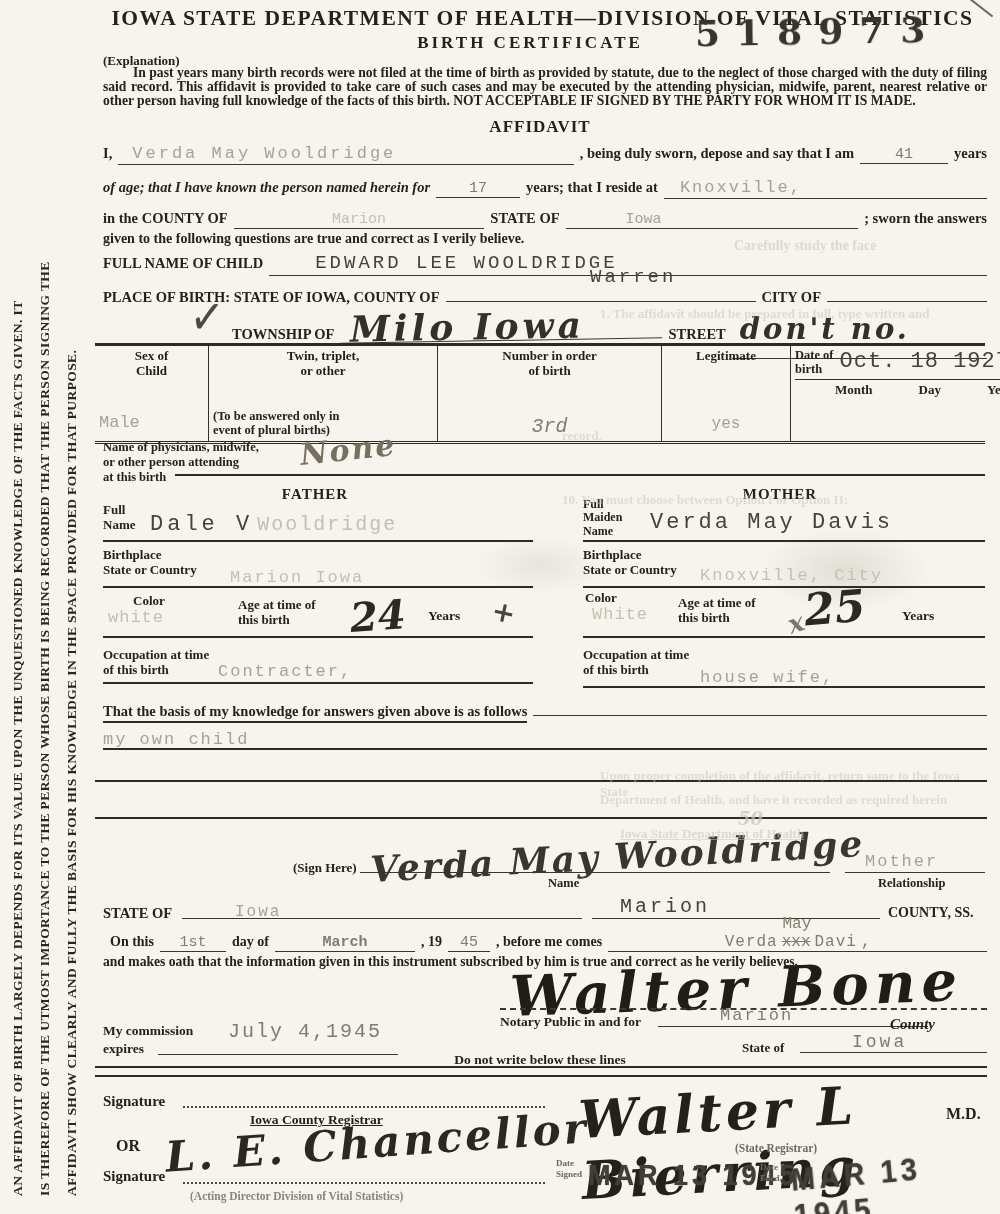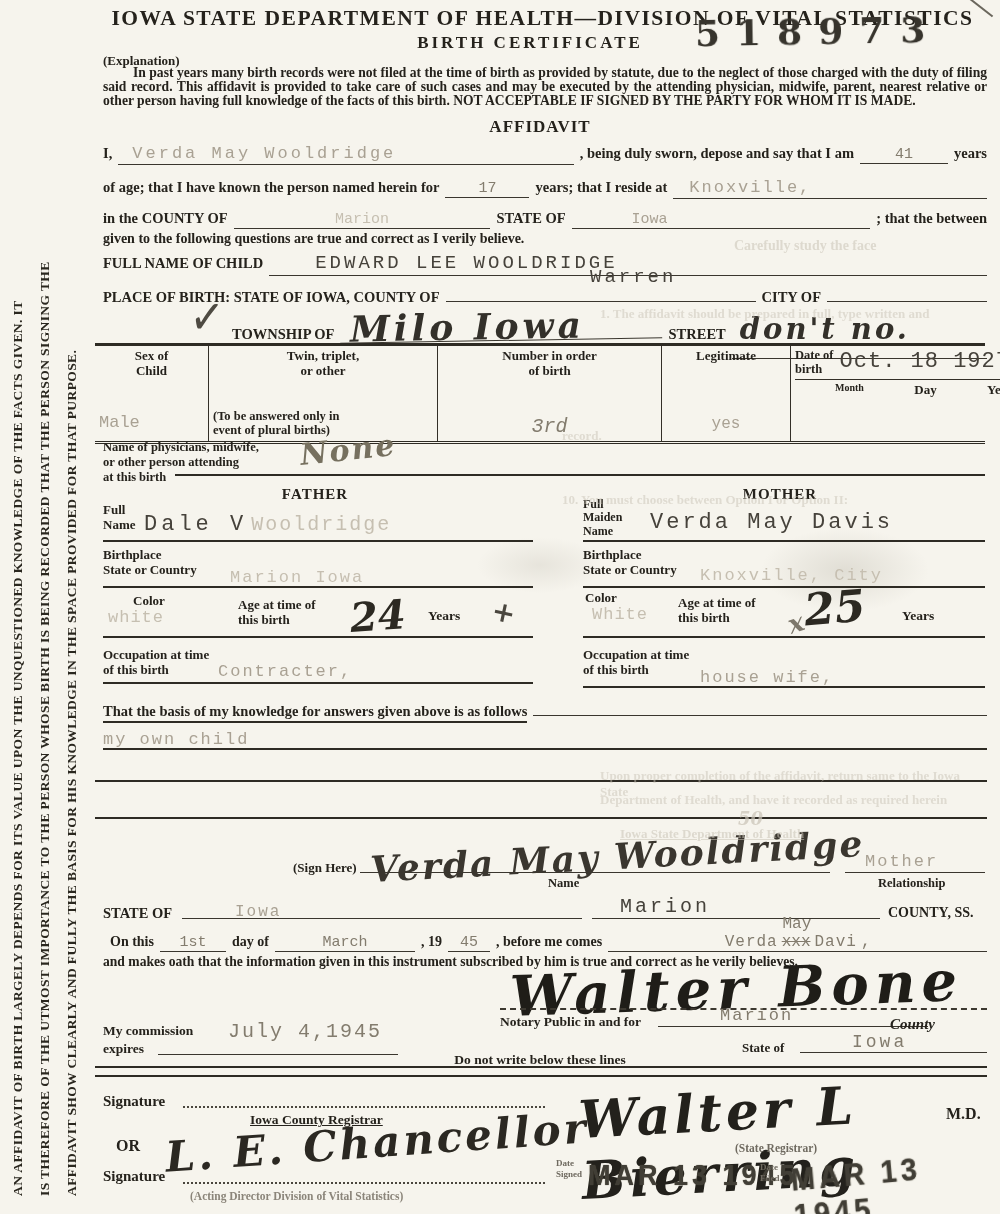--- a/index.html
+++ b/index.html
@@ -60,32 +60,32 @@
 
   <div class="row" style="left:103px; top:144px; width:884px;">
     <span class="lbl" style="font-size:14.5px;">I,</span>
     <span class="ul grow typed t-faint" style="font-size:17px; letter-spacing:3px; padding:0 0 1px 14px;">Verda  May  Wooldridge</span>
     <span class="lbl" style="font-size:14.5px;">, being duly sworn, depose and say that I am</span>
     <span class="ul typed t-mid" style="width:88px; text-align:center; font-size:15px;">41</span>
     <span class="lbl" style="font-size:14.5px;">years</span>
   </div>
 
   <div class="row" style="left:103px; top:178px; width:884px;">
-    <span class="lbl" style="font-size:14.5px;">of age; that I have known the person named herein for</span>
+    <span class="lbl" style="font-size:14.5px;font-style:italic;">of age; that I have known the person named herein for</span>
     <span class="ul typed t-mid" style="width:84px; text-align:center; font-size:15px;">17</span>
     <span class="lbl" style="font-size:14.5px;">years; that I reside at</span>
     <span class="ul grow typed t-faint" style="font-size:17px; letter-spacing:2px; padding:0 0 1px 16px;">Knoxville,</span>
   </div>
 
   <div class="row" style="left:103px; top:210px; width:884px;">
     <span class="lbl" style="font-size:14.5px;">in the COUNTY OF</span>
     <span class="ul grow typed t-xfaint" style="font-size:15px; text-align:center;">Marion</span>
     <span class="lbl" style="font-size:14.5px;">STATE OF</span>
     <span class="ul grow typed t-faint" style="font-size:15px; padding-left:60px;">Iowa</span>
-    <span class="lbl" style="font-size:14.5px;">; that the between</span>
+    <span class="lbl" style="font-size:14.5px;">; sworn the answers</span>
   </div>
   <div class="abs lbl" style="left:103px; top:231px; font-size:14px;">given to the following questions are true and correct as I verily believe.</div>
 
   <div class="row" style="left:103px; top:252px; width:884px;">
     <span class="lbl" style="font-size:14.5px;">FULL NAME OF CHILD</span>
     <span class="ul grow typed t-dark" style="font-size:19px; letter-spacing:3px; padding:0 0 1px 46px;">EDWARD LEE WOOLDRIDGE</span>
   </div>
 
   <div class="abs typed t-dark" style="left:590px; top:266px; font-size:19px; letter-spacing:3px;">Warren</div>
 
@@ -124,21 +124,21 @@
         <td style="width:120px;">
               <div class="cellhead">Legitimate</div>
             </td>
         <td style="width:230px;" rowspan="2">
           <div style="display:flex; align-items:flex-start; gap:6px; border-bottom:1.8px solid #332f28; padding-bottom:2px;">
             <span class="lbl pre" style="font-size:12.5px; line-height:1.1;">Date of
 birth</span>
             <span class="typed t-dark" style="font-size:22px; letter-spacing:1px; white-space:nowrap;">Oct. 18 1927</span>
           </div>
           <div style="display:flex; justify-content:space-between; padding:2px 12px 0 40px;">
-            <span class="lbl" style="font-size:10px;">Month</span>
+            <span class="lbl" style="font-size:13px;">Month</span>
             <span class="lbl" style="font-size:13px;">Day</span>
             <span class="lbl" style="font-size:13px;">Year</span>
           </div>
         </td>
       </tr>
       <tr style="height:38px;">
         <td>
               <div class="typed t-faint" style="font-size:17px; padding-top:14px;">Male</div>
             </td>
         <td>
@@ -158,21 +158,21 @@
 
   <div class="abs lbl pre" style="left:103px; top:440px; font-size:12.5px; line-height:1.18;">Name of physicians, midwife,
 or other person attending
 at this birth</div>
   <div class="abs hand" style="left:300px; top:432px; font-size:30px; color:#76705f; transform:rotate(-6deg); letter-spacing:2px;">None</div>
   <div class="abs ul2" style="left:175px; top:458px; width:810px; height:16px;"></div>
 
   <div class="abs lbl" style="left:95px; top:486px; width:440px; text-align:center; font-size:15px; letter-spacing:1px;">FATHER</div>
   <div class="abs lbl pre" style="left:103px; top:503px; font-size:13px; line-height:1.15;">Full
 Name</div>
-  <div class="abs" style="left:144px; top:512px;">
+  <div class="abs" style="left:150px; top:512px;">
     <span class="typed t-dark" style="font-size:22px; letter-spacing:4px;">Dale V</span>
     <span class="typed t-xfaint" style="font-size:20px; letter-spacing:2px;">Wooldridge</span>
   </div>
   <div class="abs ul2" style="left:103px; top:524px; width:430px; height:16px;"></div>
 
   <div class="abs lbl pre" style="left:103px; top:548px; font-size:13px; line-height:1.15;">Birthplace
 State or Country</div>
   <div class="abs typed t-xfaint" style="left:230px; top:568px; font-size:17px; letter-spacing:2px;">Marion   Iowa</div>
   <div class="abs ul2" style="left:103px; top:572px; width:430px; height:14px;"></div>
 
@@ -237,21 +237,21 @@
   <div class="abs typed t-faint" style="left:235px; top:903px; font-size:16px; letter-spacing:2px;">Iowa</div>
   <div class="abs ul" style="left:182px; top:902px; width:400px; height:16px;"></div>
   <div class="abs typed t-dark" style="left:620px; top:895px; font-size:20px; letter-spacing:3px;">Marion</div>
   <div class="abs ul" style="left:592px; top:902px; width:288px; height:16px;"></div>
   <div class="abs lbl" style="left:888px; top:905px; font-size:14px;">COUNTY, SS.</div>
 
   <div class="row" style="left:110px; top:932px; width:877px;">
     <span class="lbl" style="font-size:14px;">On this</span>
     <span class="ul typed t-mid" style="width:66px; text-align:center; font-size:15px;">1st</span>
     <span class="lbl" style="font-size:14px;">day of</span>
-    <span class="ul typed t-mid" style="width:140px; text-align:center; font-size:15px;">March</span>
+    <span class="ul typed t-mid" style="width:140px; text-align:center; font-size:15px;font-weight:bold;">March</span>
     <span class="lbl" style="font-size:14px;">, 19</span>
     <span class="ul typed t-mid" style="width:42px; text-align:center; font-size:15px;">45</span>
     <span class="lbl" style="font-size:14px;">, before me comes</span>
     <span class="ul grow" style="text-align:center; position:relative;">
       <span class="typed t-mid" style="position:absolute; left:46%; top:-17px; font-size:16px;">May</span>
       <span class="typed t-mid" style="font-size:16px; letter-spacing:1px;">Verda</span>
       <span class="typed t-mid" style="font-size:16px; text-decoration:line-through;">xxx</span>
       <span class="typed t-mid" style="font-size:16px; letter-spacing:1px;">Davi</span>
       <span class="typed t-mid" style="font-size:16px;">,</span>
     </span>

